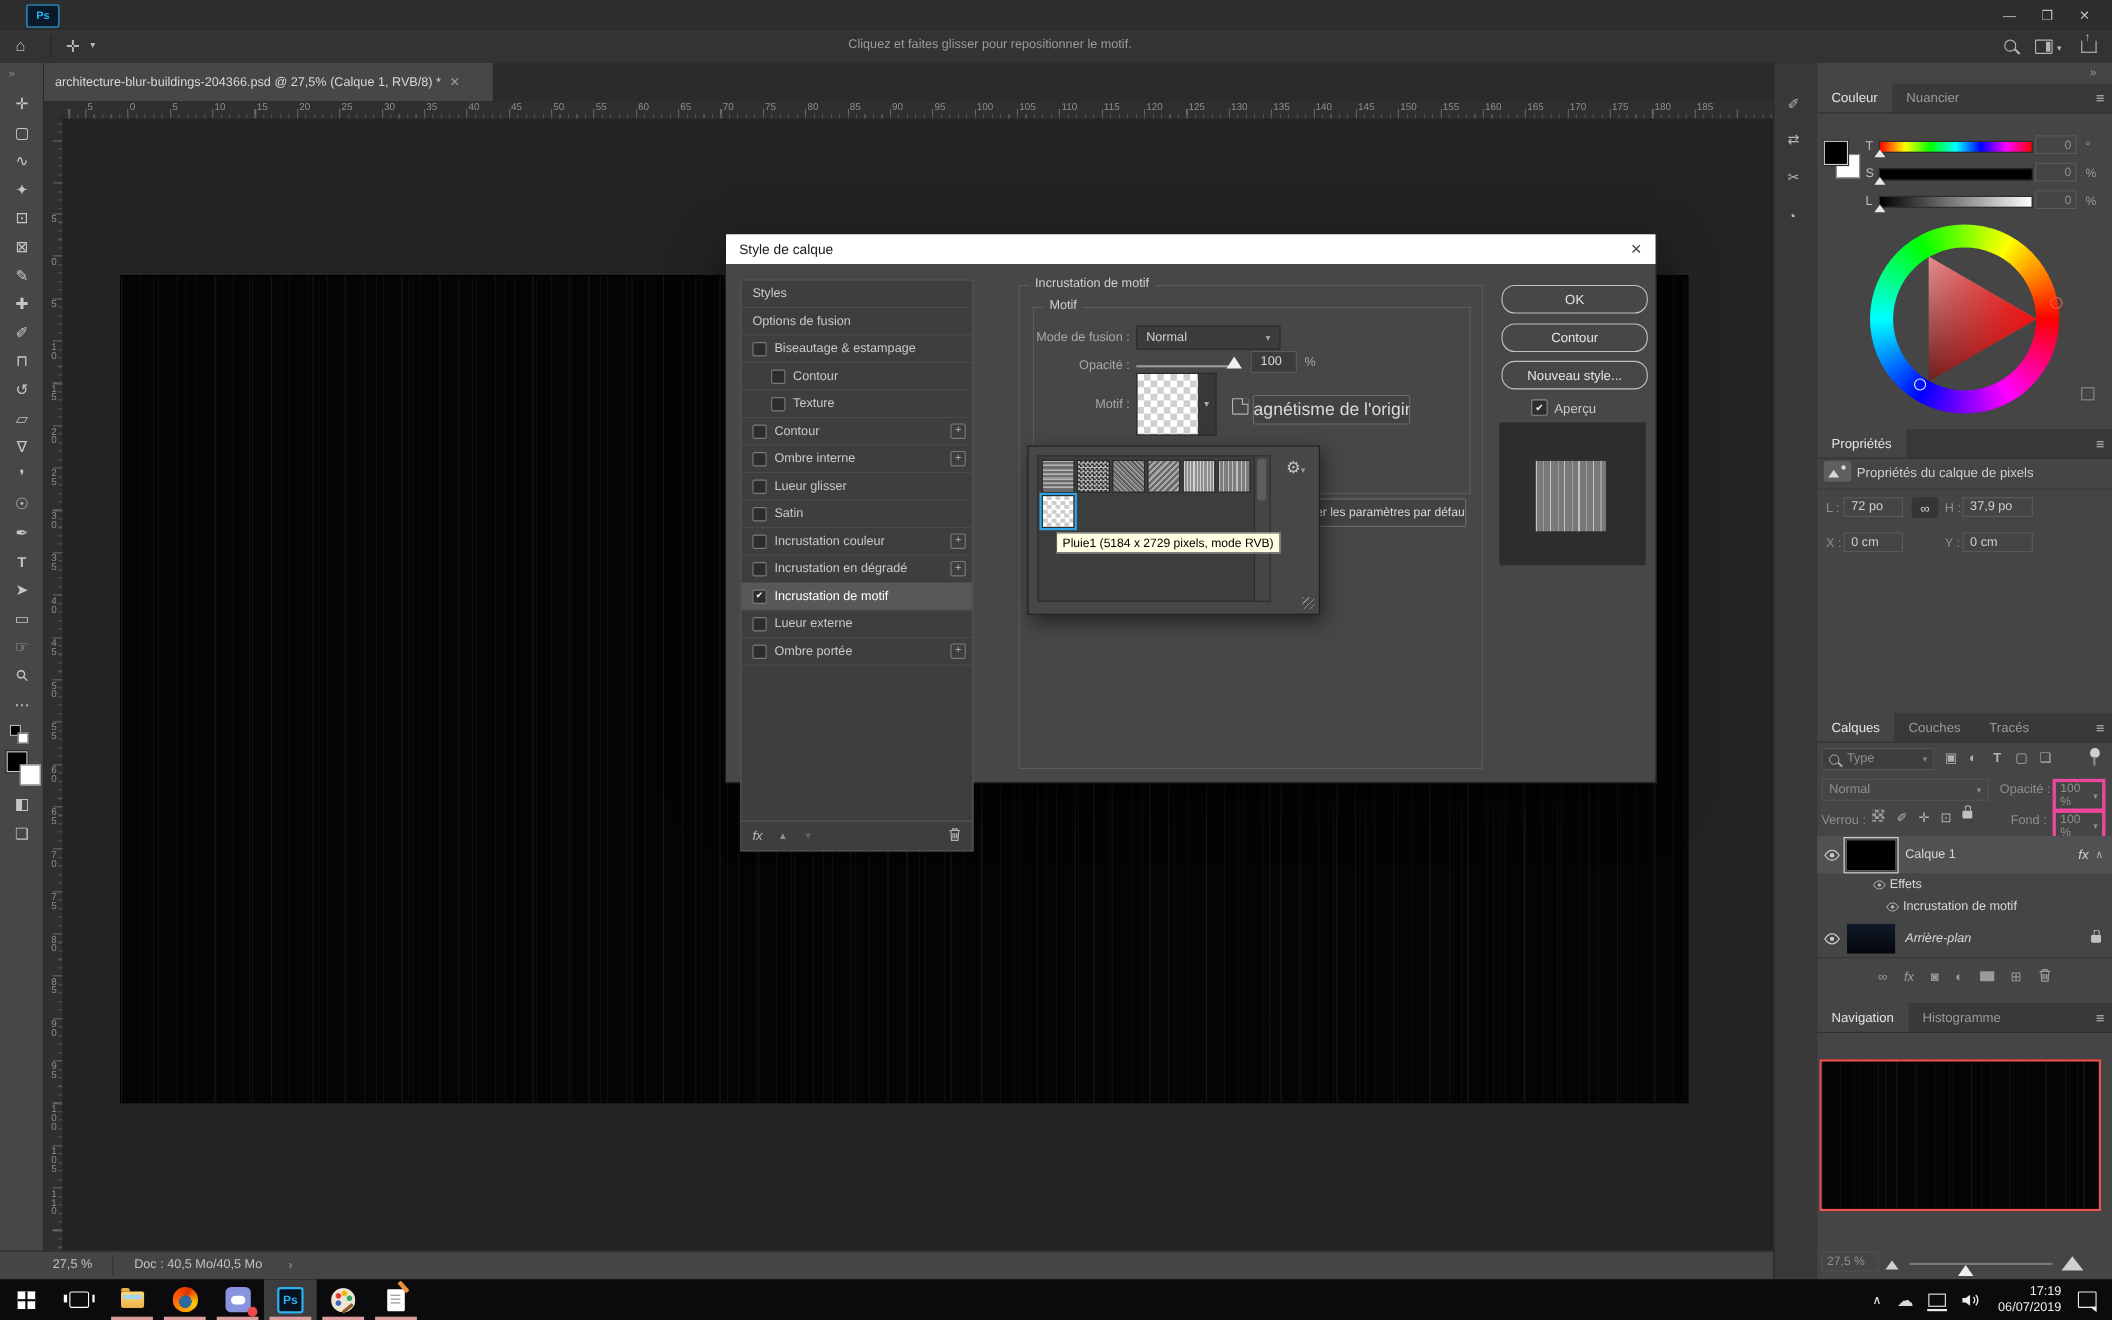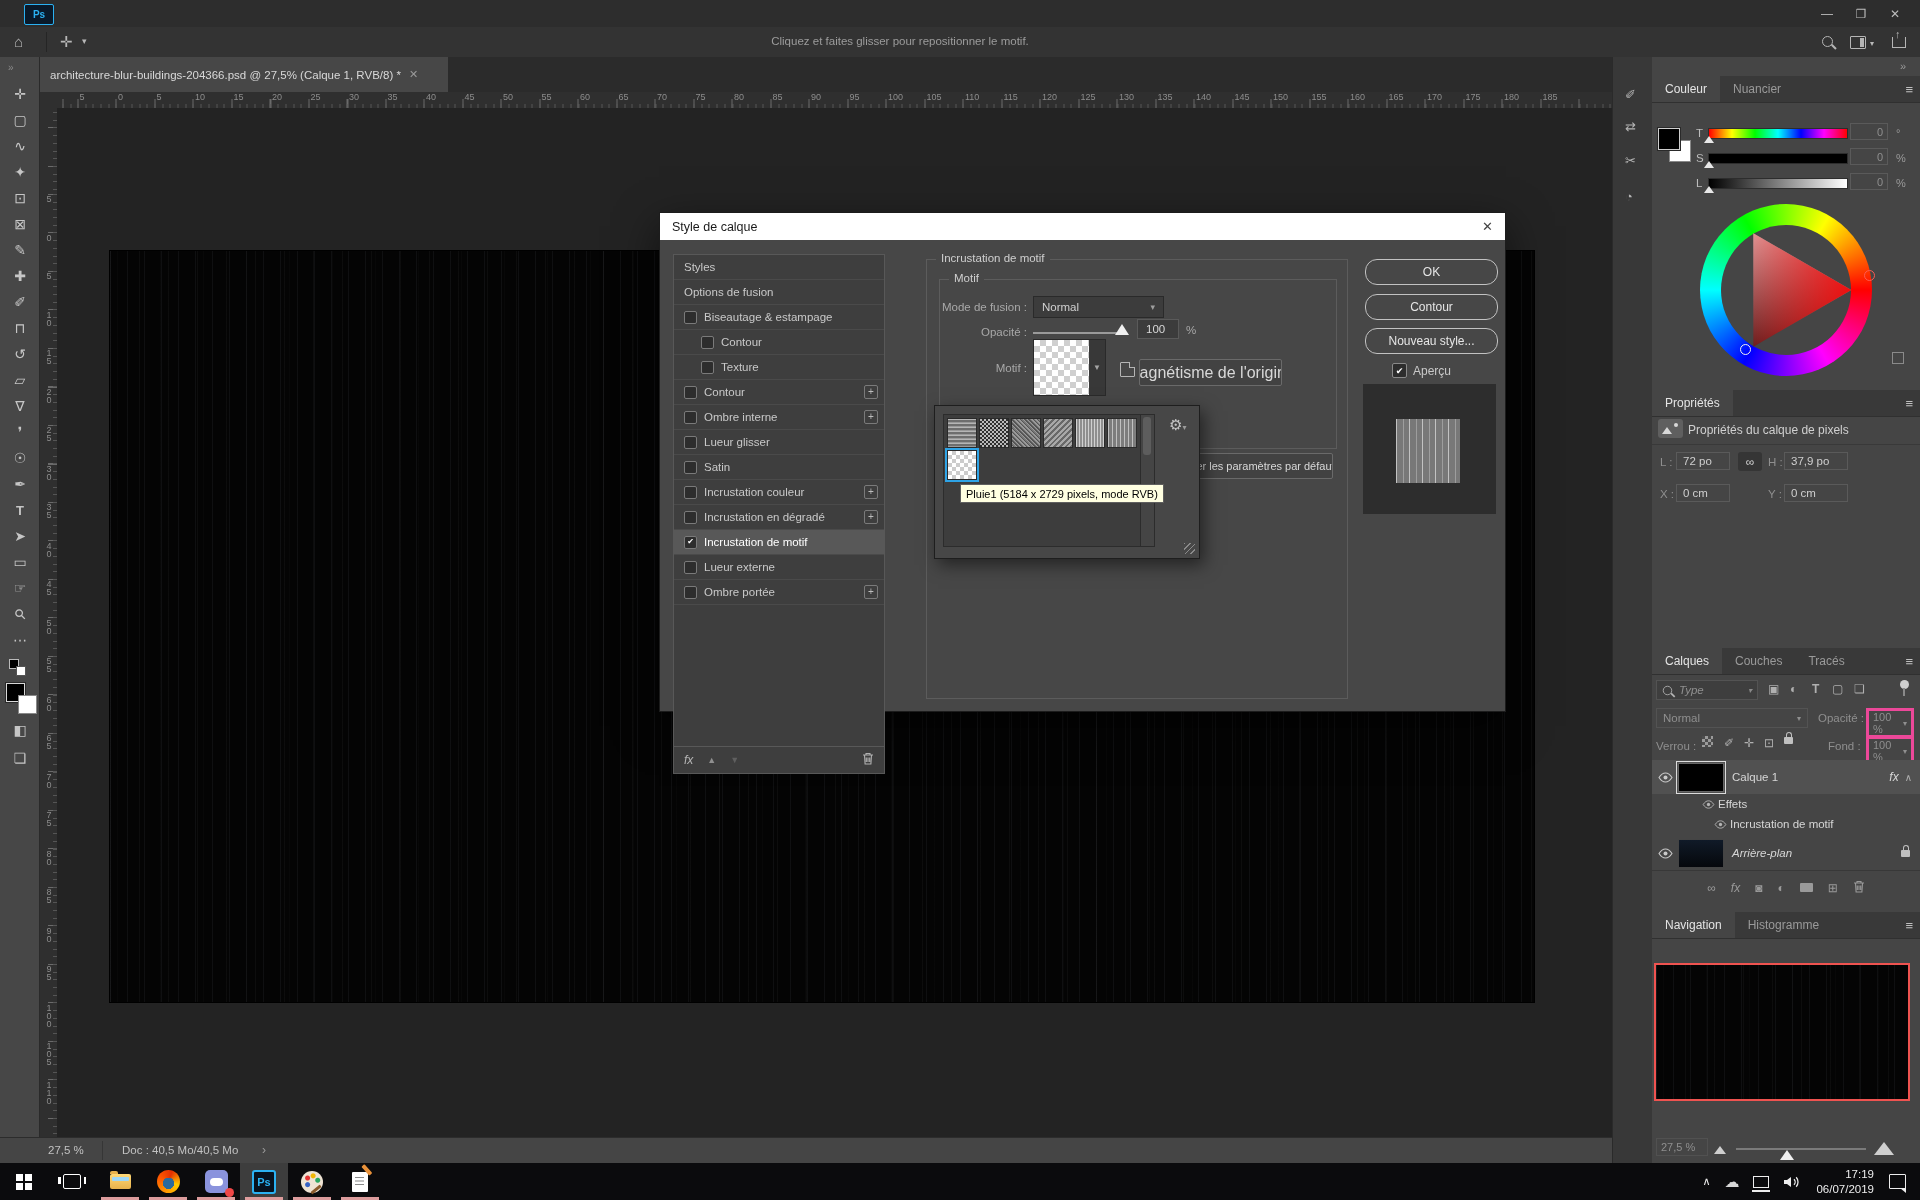--- a/index.html
+++ b/index.html
@@ -122,21 +122,21 @@
   
   .prop-icon{position:absolute;left:6px;top:33px;width:25px;height:19px;background:#5f5f5f;border-radius:3px;}
   .prop-icon::after{content:"";position:absolute;left:4px;bottom:4px;width:0;height:0;border-left:5px solid transparent;border-right:5px solid transparent;border-bottom:7px solid #d8d8d8;}
   .prop-icon::before{content:"";position:absolute;right:5px;top:4px;width:4px;height:4px;border-radius:50%;background:#d8d8d8;}
   .prop-div{position:absolute;left:0;top:58px;width:268px;height:1px;background:#393939;}
   .fld-label{position:absolute;color:#8f8f8f;font-size:11.5px;}
   .fld{position:absolute;height:18px;border:1px solid #5a5a5a;color:#cfcfcf;font-size:11.5px;display:flex;align-items:center;padding-left:6px;box-sizing:border-box;}
   .chain{position:absolute;left:86px;top:66px;width:24px;height:19px;background:#353535;border-radius:3px;color:#cfcfcf;font-size:12px;display:flex;align-items:center;justify-content:center;}
 
   
-  .searchbox{position:absolute;left:4px;top:32px;width:102px;height:20px;border:1px solid #535353;background:#3e3e3e;display:flex;align-items:center;padding:0 5px;box-sizing:border-box;color:#8f8f8f;font-style:italic;}
+  .searchbox{position:absolute;left:4px;top:32px;width:102px;height:20px;border:1px solid #535353;background:#3e3e3e;display:flex;align-items:center;padding:0 5px;box-sizing:border-box;color:#8f8f8f;}
   .searchbox .mag{transform:scale(.85);}
   .searchbox .lbl{margin-left:6px;font-size:11.5px;}
   .searchbox .dd{margin-left:auto;font-size:8px;color:#8a8a8a;}
   .flt-icon{position:absolute;top:34px;color:#b0b0b0;font-size:12px;}
   .pin-toggle{position:absolute;left:248px;top:32px;width:9px;height:9px;border-radius:50%;background:#cfcfcf;}
   .pin-toggle::after{content:"";position:absolute;left:3px;top:8px;width:2px;height:8px;background:#8a8a8a;}
   .blend-dd{position:absolute;left:4px;top:60px;width:152px;height:20px;border:1px solid #535353;color:#8f8f8f;font-size:11.5px;display:flex;align-items:center;padding:0 6px;box-sizing:border-box;}
   .blend-dd .dd{margin-left:auto;font-size:8px;}
   .mini-dd{position:absolute;height:20px;border:3px solid #ec4899;color:#8f8f8f;font-size:11px;display:flex;align-items:center;padding:12px 4px;box-sizing:border-box;}
   .mini-dd .dd{margin-left:4px;font-size:8px;}

